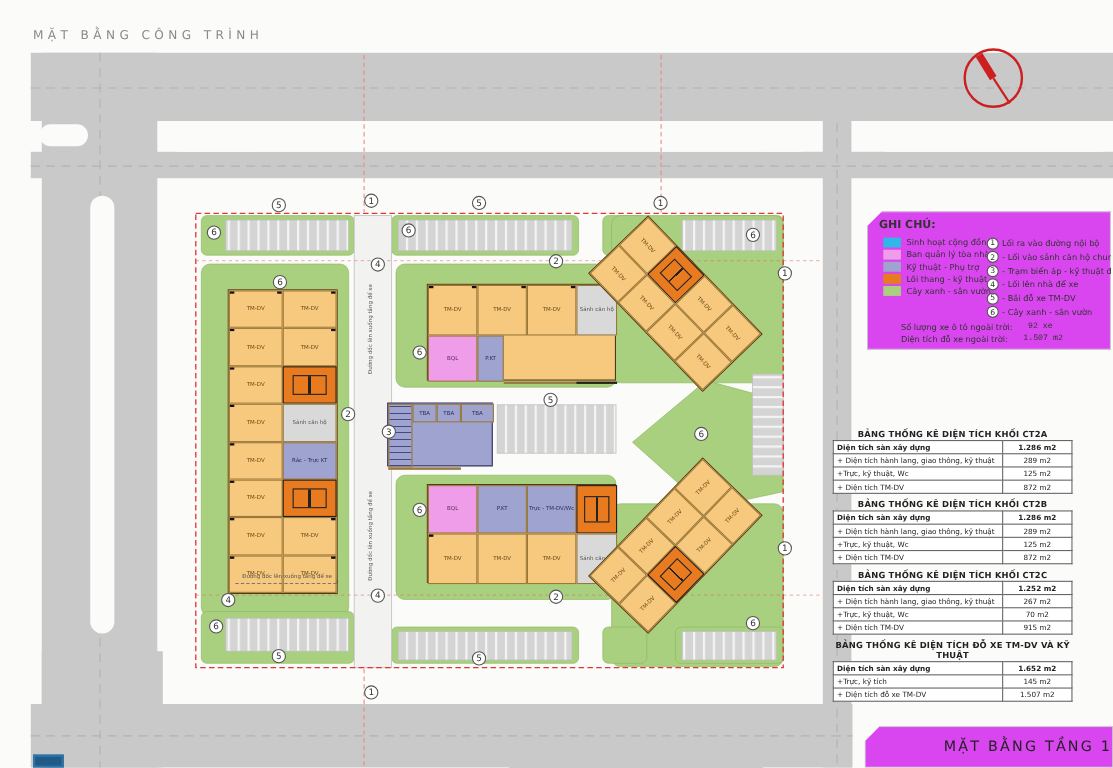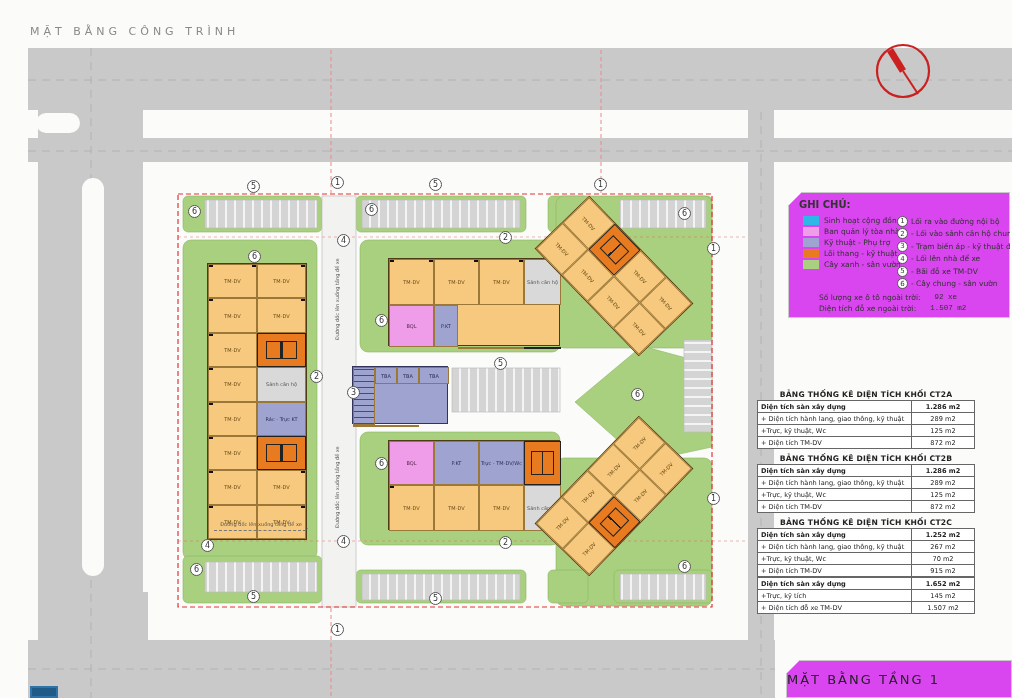--- a/index.html
+++ b/index.html
@@ -37,21 +37,21 @@
   .stat-row{display:flex;font-size:7.5px;color:#333;margin:2px 0 0 30px;}
   .stat-row .v{margin-left:14px;font-family:Liberation Mono, monospace;}
   
   .tbl-wrap{position:absolute;width:218px;z-index:40;}
   .tbl-title{font-size:7.6px;font-weight:bold;color:#222;text-align:center;margin:5px 0 1px 0;letter-spacing:.2px;}
   table.stat{border-collapse:collapse;width:100%;background:#fff;}
   table.stat td{border:1px solid #666;font-size:6.6px;color:#222;padding:1px 3px;height:9px;}
   table.stat td.v{width:56px;text-align:center;}
   table.stat tr.b td{font-weight:bold;}
   
-  .footer-panel{display:flex;align-items:center;justify-content:flex-start;font-size:13px;color:#222;letter-spacing:2px;}
+  .footer-panel{display:flex;align-items:center;justify-content:flex-end;font-size:13px;color:#222;letter-spacing:2px;}
   
   .ramp-v{position:absolute;writing-mode:vertical-rl;transform:rotate(180deg);font-size:5px;color:#555;z-index:25;white-space:nowrap;}
   .ramp-h{position:absolute;font-size:5px;color:#555;z-index:25;white-space:nowrap;}
 </style>
 </head>
 <body>
 
 <div class="stage">
 
   <svg class="abs" style="left:0;top:0;" width="1012" height="698">
@@ -450,21 +450,21 @@
         <div class="num-row">
             <span class="num-circ">4</span>
             <span class="num-label">- Lối lên nhà để xe</span>
           </div>
         <div class="num-row">
             <span class="num-circ">5</span>
             <span class="num-label">- Bãi đỗ xe TM-DV</span>
           </div>
         <div class="num-row">
             <span class="num-circ">6</span>
-            <span class="num-label">- Cây chung - sân vườn</span>
+            <span class="num-label">- Cây xanh - sân vườn</span>
           </div>
       </div>
     </div>
     <div class="stat-row">
         <span>Số lượng xe ô tô ngoài trời:</span>
         <span class="v">92 xe</span>
       </div>
     <div class="stat-row">
         <span>Diện tích đỗ xe ngoài trời:</span>
         <span class="v">1.507 m2</span>
@@ -532,20 +532,21 @@
             <td>+Trực, kỹ thuật, Wc</td>
             <td class="v">70 m2</td>
           </tr>
       <tr>
             <td>+ Diện tích TM-DV</td>
             <td class="v">915 m2</td>
           </tr>
     </tbody>
       </table>
 
+    <div class="tbl-title">BẢNG THỐNG KÊ DIỆN TÍCH ĐỖ XE TM-DV VÀ KỸ THUẬT</div>
     <table class="stat">
       <tbody>
           <tr class="b">
             <td>Diện tích sàn xây dựng</td>
             <td class="v">1.652 m2</td>
           </tr>
       <tr>
             <td>+Trực, kỹ tích</td>
             <td class="v">145 m2</td>
           </tr>

